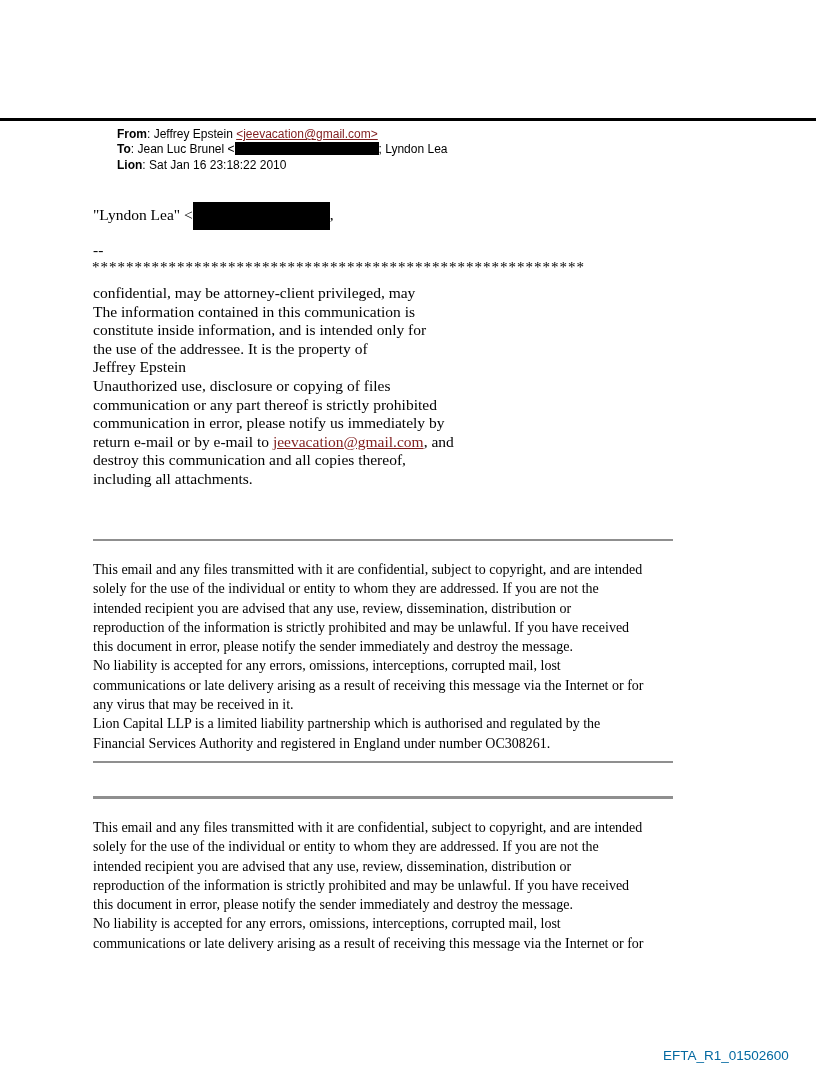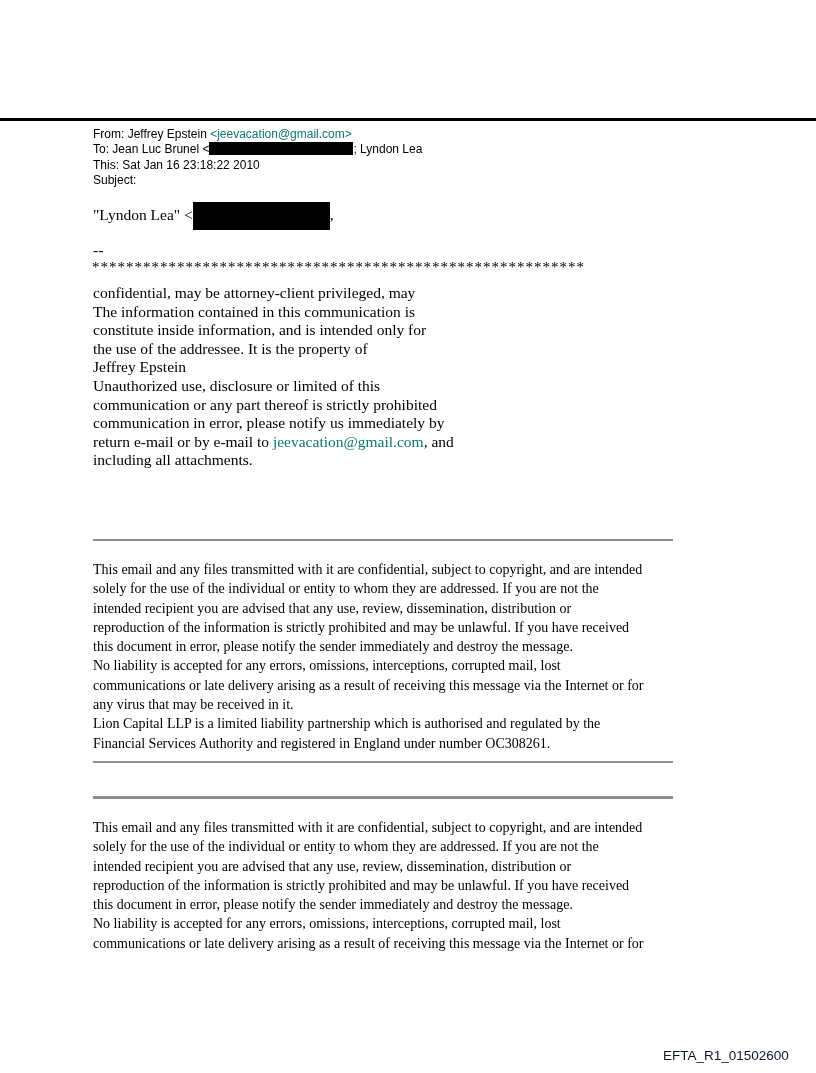--- a/index.html
+++ b/index.html
@@ -8,21 +8,21 @@
     color:#000; overflow:hidden;
   }
   .top-border { position:absolute; left:0; top:118px; width:816px; height:3px; background:#000; }
 
   .email-header {
     position:absolute; left:93px; top:127px;
     font-family:"Liberation Sans", sans-serif; font-size:12px; line-height:15.4px;
     color:#000;
   }
   .email-header .hrow span { white-space:pre; }
-  .email-header b { font-weight:normal; }
+  .email-header b { font-weight:bold;margin-left:24px; }
 
   .redaction-inline {
     display:inline-block; background:#000; vertical-align:-2px;
     width:144px; height:13px;
   }
 
   .salutation {
     position:absolute; left:93px; top:202px;
     font-family:"Liberation Serif", serif; font-size:15.5px; white-space:pre;
   }
@@ -40,70 +40,70 @@
     font-family:"Liberation Serif", serif; font-size:15px; letter-spacing:1px;
     white-space:nowrap;
   }
 
   .notice {
     position:absolute; left:93px; top:284px;
     font-family:"Liberation Serif", serif; font-size:15.5px; line-height:18.6px;
   }
   .notice .tline { white-space:nowrap; }
 
-  .email-link { color:#0f766e; }
+  .email-link { text-decoration:underline; color:#7f1d1d; }
 
   .rule { position:absolute; left:93px; width:580px; background:#8f8f8f; }
   .rule-1 { top:539px; height:2px; }
   .rule-2 { top:761px; height:2px; }
   .rule-3 { top:796px; height:3px; }
 
   .disclaimer {
     position:absolute; left:93px;
     font-family:Liberation Serif, serif; font-size:14px; line-height:19.3px;
   }
   .disclaimer .tline { white-space:nowrap; }
   .disclaimer-1 { top:560px; }
   .disclaimer-2 { top:818px; }
 
   .bates {
     position:absolute; left:663px; top:1048px;
-    font-family:"Liberation Sans", sans-serif; font-size:13.5px; color:#0f172a;
+    font-family:"Liberation Sans", sans-serif; font-size:13.5px; color:#0369a1;
   }
 </style>
 </head>
 <body>
 
 <div class="page">
 
   <div class="top-border"></div>
 
   <div class="email-header">
     <div class="hrow"><b>From</b><span>: </span><span>Jeffrey Epstein </span><span class="email-link">&lt;jeevacation@gmail.com&gt;</span></div>
     <div class="hrow"><b>To</b><span>: </span><span>Jean Luc Brunel &lt;</span><span class="redaction-inline"></span><span>; Lyndon Lea</span></div>
-    <div class="hrow"><b>This</b><span>: </span><span>Sat Jan 16 23:18:22 2010</span></div>
-    <div class="hrow"><b>Subject</b><span>:</span><span></span></div>
+    <div class="hrow"><b>Lion</b><span>: </span><span>Sat Jan 16 23:18:22 2010</span></div>
   </div>
 
   <div class="salutation"><span>"Lyndon Lea" &lt;</span><span class="redaction-large"></span><span>,</span></div>
 
   <div class="sig-dashes">--</div>
 
   <div class="asterisk-line">**********************************************************</div>
 
   <div class="notice">
     <div class="tline">confidential, may be attorney-client privileged, may</div>
     <div class="tline">The information contained in this communication is</div>
     <div class="tline">constitute inside information, and is intended only for</div>
     <div class="tline">the use of the addressee. It is the property of</div>
     <div class="tline">Jeffrey Epstein</div>
-    <div class="tline">Unauthorized use, disclosure or limited of this</div>
+    <div class="tline">Unauthorized use, disclosure or copying of files</div>
     <div class="tline">communication or any part thereof is strictly prohibited</div>
     <div class="tline">communication in error, please notify us immediately by</div>
     <div class="tline"><span style="white-space:pre">return e-mail or by e-mail to </span><span class="email-link">jeevacation@gmail.com</span><span>, and</span></div>
+    <div class="tline">destroy this communication and all copies thereof,</div>
     <div class="tline">including all attachments.</div>
   </div>
 
   <div class="rule rule-1"></div>
 
   <div class="disclaimer disclaimer-1">
     <div class="tline">This email and any files transmitted with it are confidential, subject to copyright, and are intended</div>
     <div class="tline">solely for the use of the individual or entity to whom they are addressed. If you are not the</div>
     <div class="tline">intended recipient you are advised that any use, review, dissemination, distribution or</div>
     <div class="tline">reproduction of the information is strictly prohibited and may be unlawful. If you have received</div>

